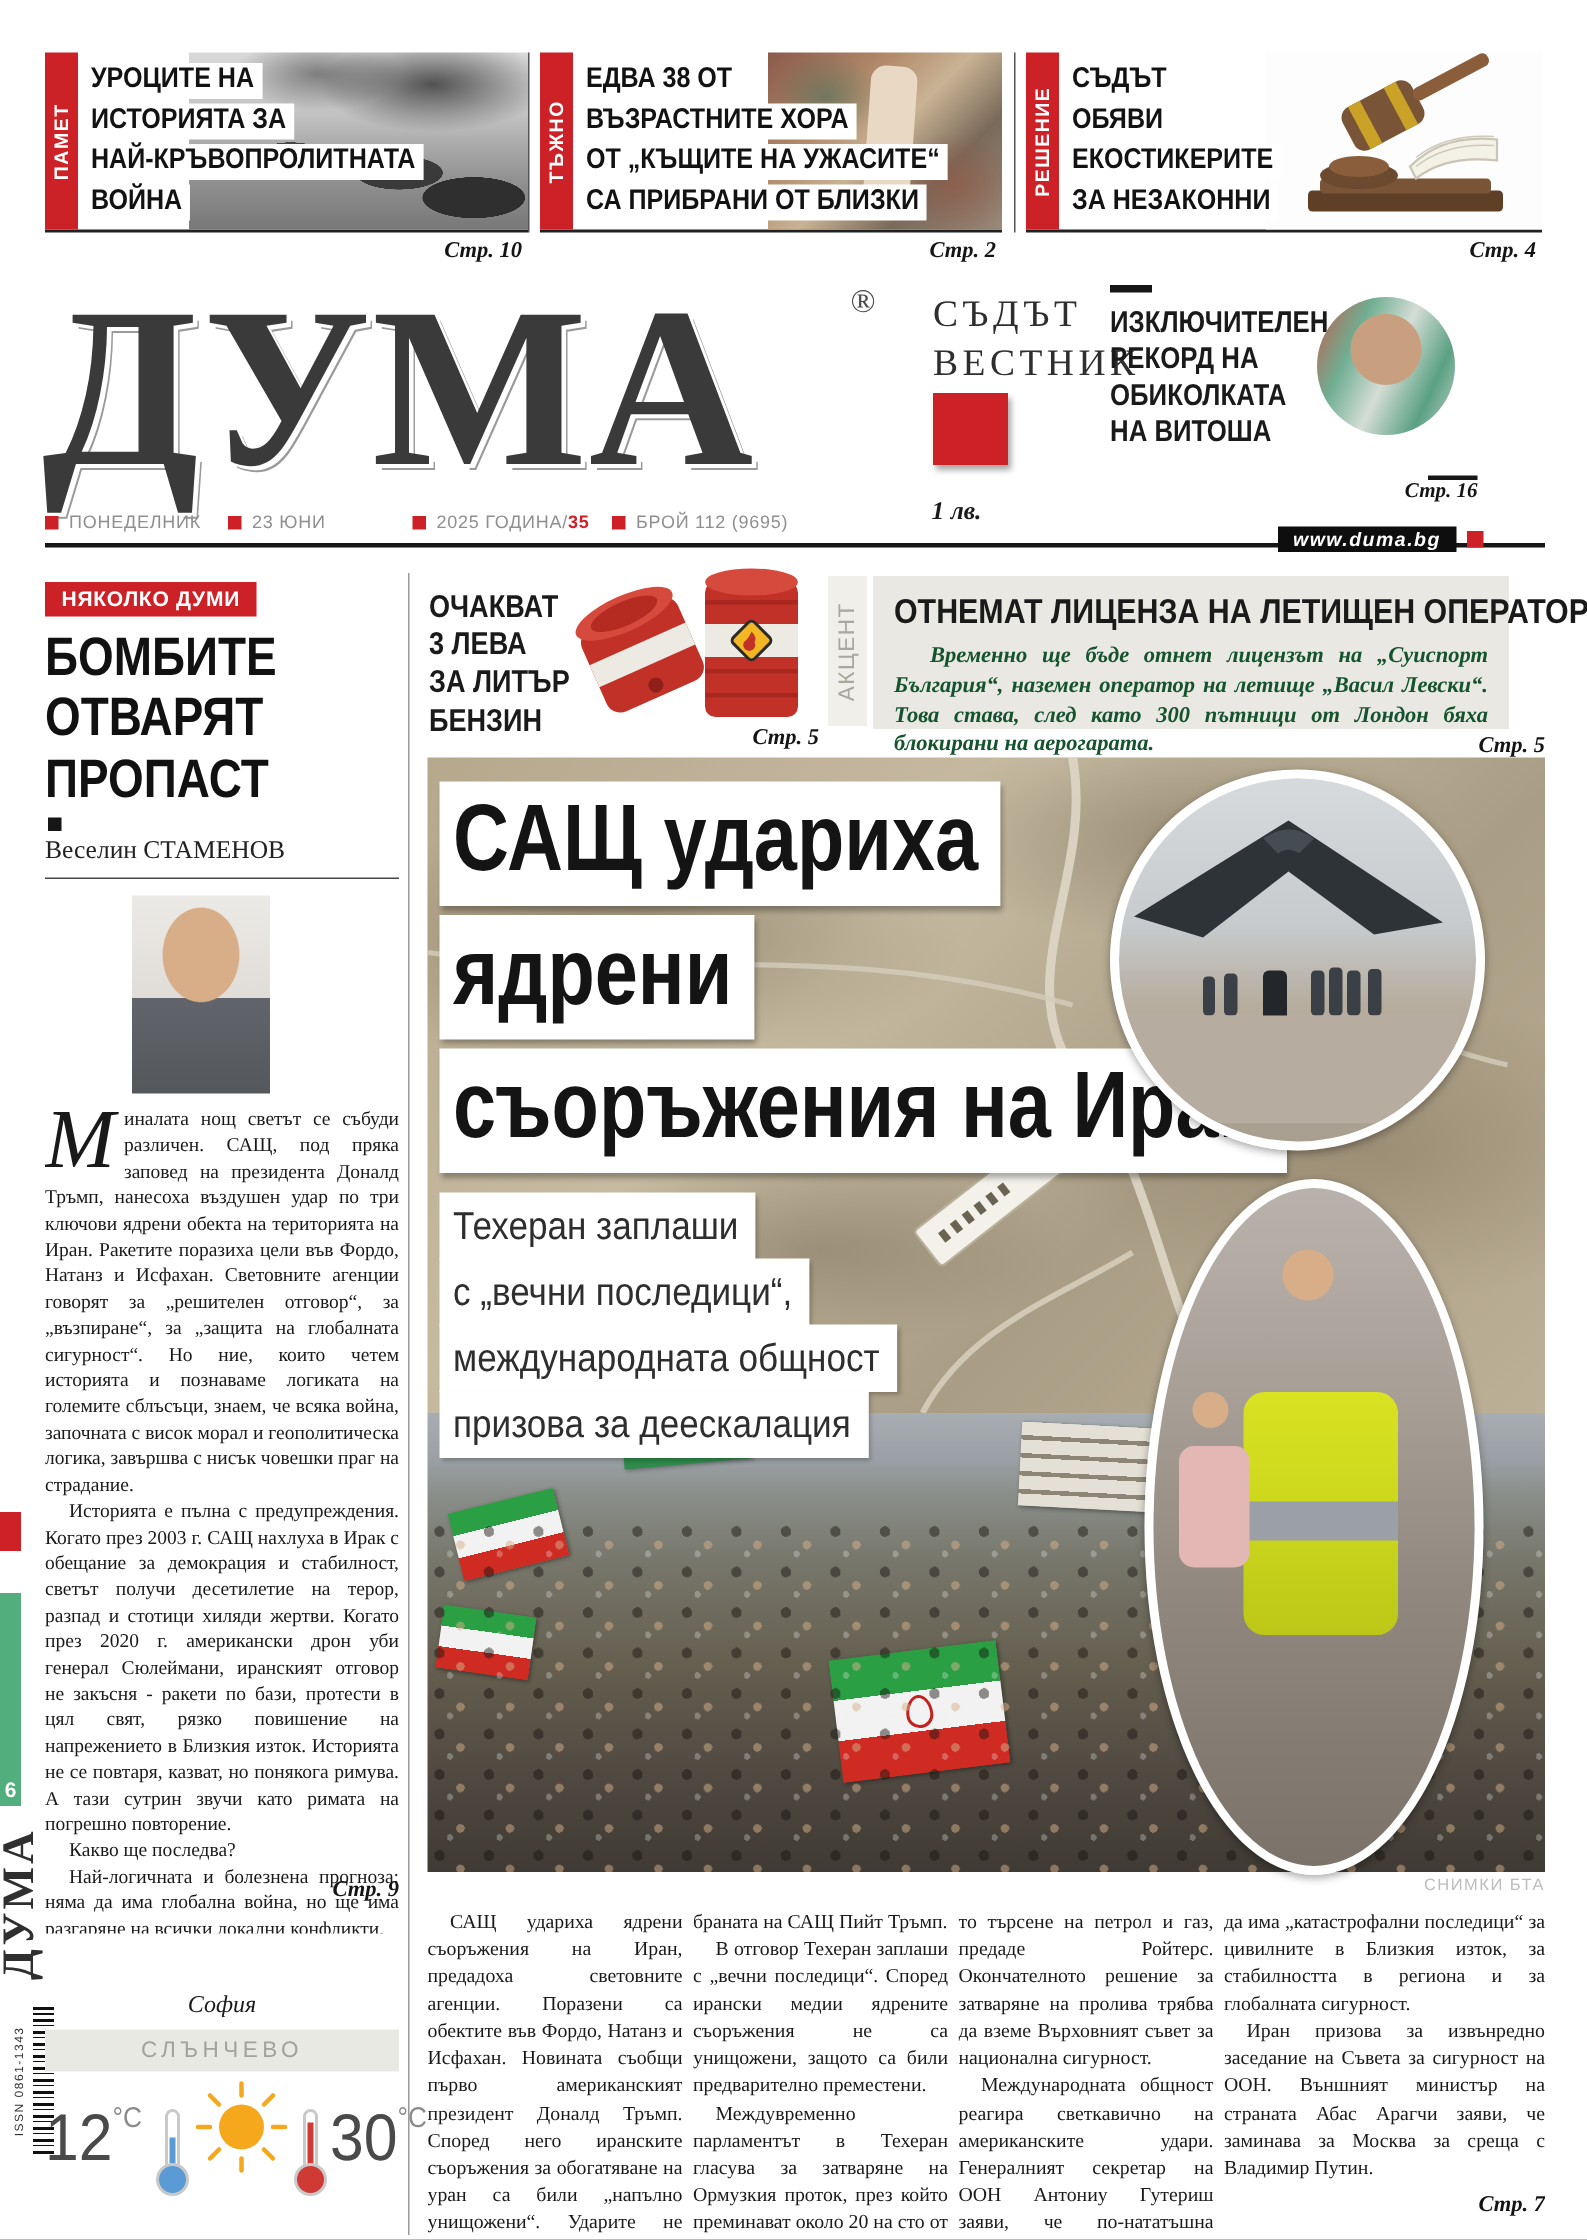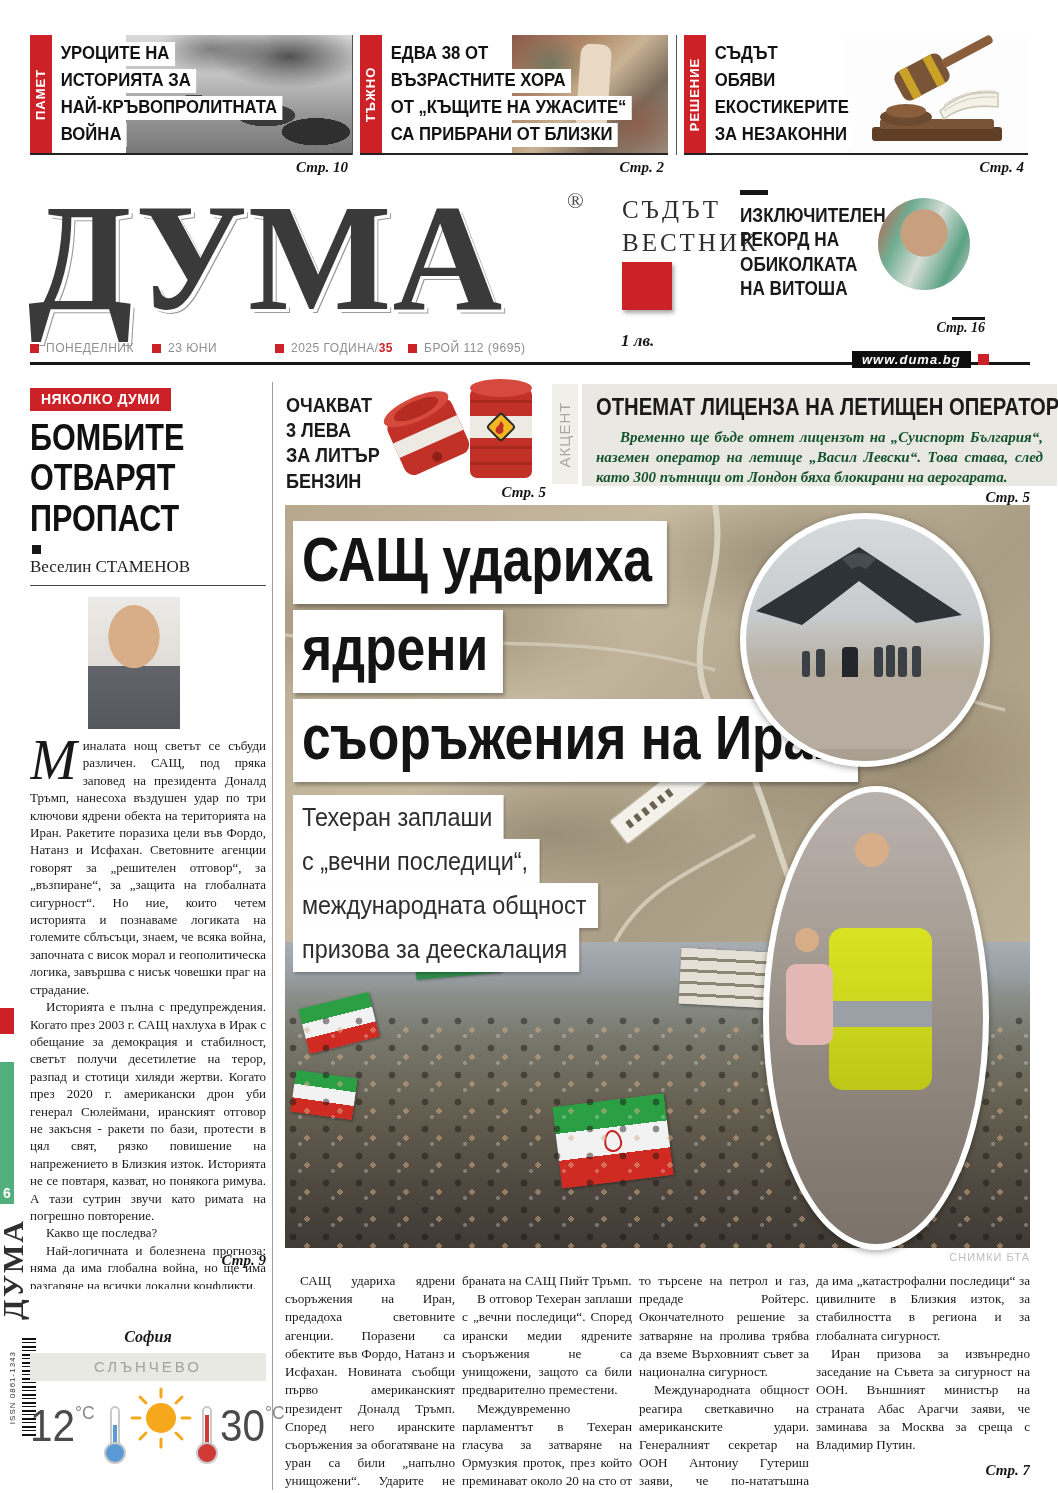--- a/index.html
+++ b/index.html
@@ -62,21 +62,21 @@
                transform-origin:0 0;white-space:nowrap;}
   .op-author{font-family:"Liberation Serif",serif;font-size:17px;color:#222;}
   .op-rule{background:#444;height:1px;}
   .op-text{font-family:"Liberation Serif",serif;font-size:13px;line-height:1.34;text-align:justify;
            color:#191919;}
   .op-text p{margin:0;}
   .op-text p.ind{text-indent:16px;}
   .dropcap{float:left;font-family:"Liberation Serif",serif;font-style:italic;font-size:56px;
            line-height:42px;padding:2px 6px 0 0;font-weight:400;}
   
-  .w-city{text-align:center;font-family:"Liberation Serif",serif;font-weight:bold;font-style:italic;
+  .w-city{text-align:center;font-family:"Liberation Serif",serif;font-weight:normal;font-style:italic;
           font-size:16px;}
   .w-bar{margin-top:7px;height:28px;background:#e9e9e4;text-align:center;color:#a3a39b;
          font-size:15px;letter-spacing:3px;line-height:28px;}
   .temp{font-size:44px;color:#4a4a4a;transform:scaleX(.92);transform-origin:0 0;white-space:nowrap;}
   .temp .unit{font-size:19px;color:#8a8a8a;vertical-align:22px;}
   
   .fuel-line{font-size:21px;font-weight:bold;line-height:1.2;transform:scaleX(.86);transform-origin:0 0;
              white-space:nowrap;}
   .aklabel{background:#f0efe9;display:flex;align-items:center;justify-content:center;}
   .aklabel span{transform:rotate(-90deg);color:#a8a89e;font-size:15px;letter-spacing:1px;}
@@ -353,21 +353,21 @@
       <rect x="123" y="41" width="20" height="20" rx="3" fill="#f2b722" stroke="#2b2b2b" stroke-width="2"></rect>
     </g>
     <path d="M133 45 q4 4 2 7 a4 4 0 1 1 -7 0 q3 -2 5 -7z" fill="#c23127"></path>
     <ellipse cx="133" cy="12" rx="31" ry="9" fill="#d6493d"></ellipse>
   </svg>
   <div class="abs pageref" style="left:466px;top:484px;width:80px;text-align:right;">Стр. 5</div>
 
   <div class="abs aklabel" style="left:552px;top:384px;width:26px;height:100px;">
     <span>АКЦЕНТ</span>
   </div>
-  <div class="abs akbox" style="left:582px;top:384px;width:475px;height:102px;">
+  <div class="abs akbox" style="left:582px;top:384px;width:424px;height:102px;">
     <div class="ak-head">ОТНЕМАТ ЛИЦЕНЗА НА ЛЕТИЩЕН ОПЕРАТОР</div>
     <div class="ak-body">Временно ще бъде отнет лицензът на „Суиспорт България“, наземен оператор на летище „Васил Левски“. Това става, след като 300 пътници от Лондон бяха блокирани на аерогарата.</div>
   </div>
   <div class="abs pageref" style="left:950px;top:489px;width:80px;text-align:right;">Стр. 5</div>
 
   <div class="abs story-img">
     <div class="satellite">
       <svg width="745" height="437" viewBox="0 0 745 437" style="position:absolute;left:0;top:0;">
         <path d="M430 0 C 445 80, 385 150, 435 215 S 480 330, 530 437" stroke="#ded7c6" stroke-width="6" fill="none" opacity=".9"></path>
         <path d="M0 130 C 150 150, 270 120, 430 165" stroke="#d5cdbb" stroke-width="3.5" fill="none" opacity=".8"></path>

